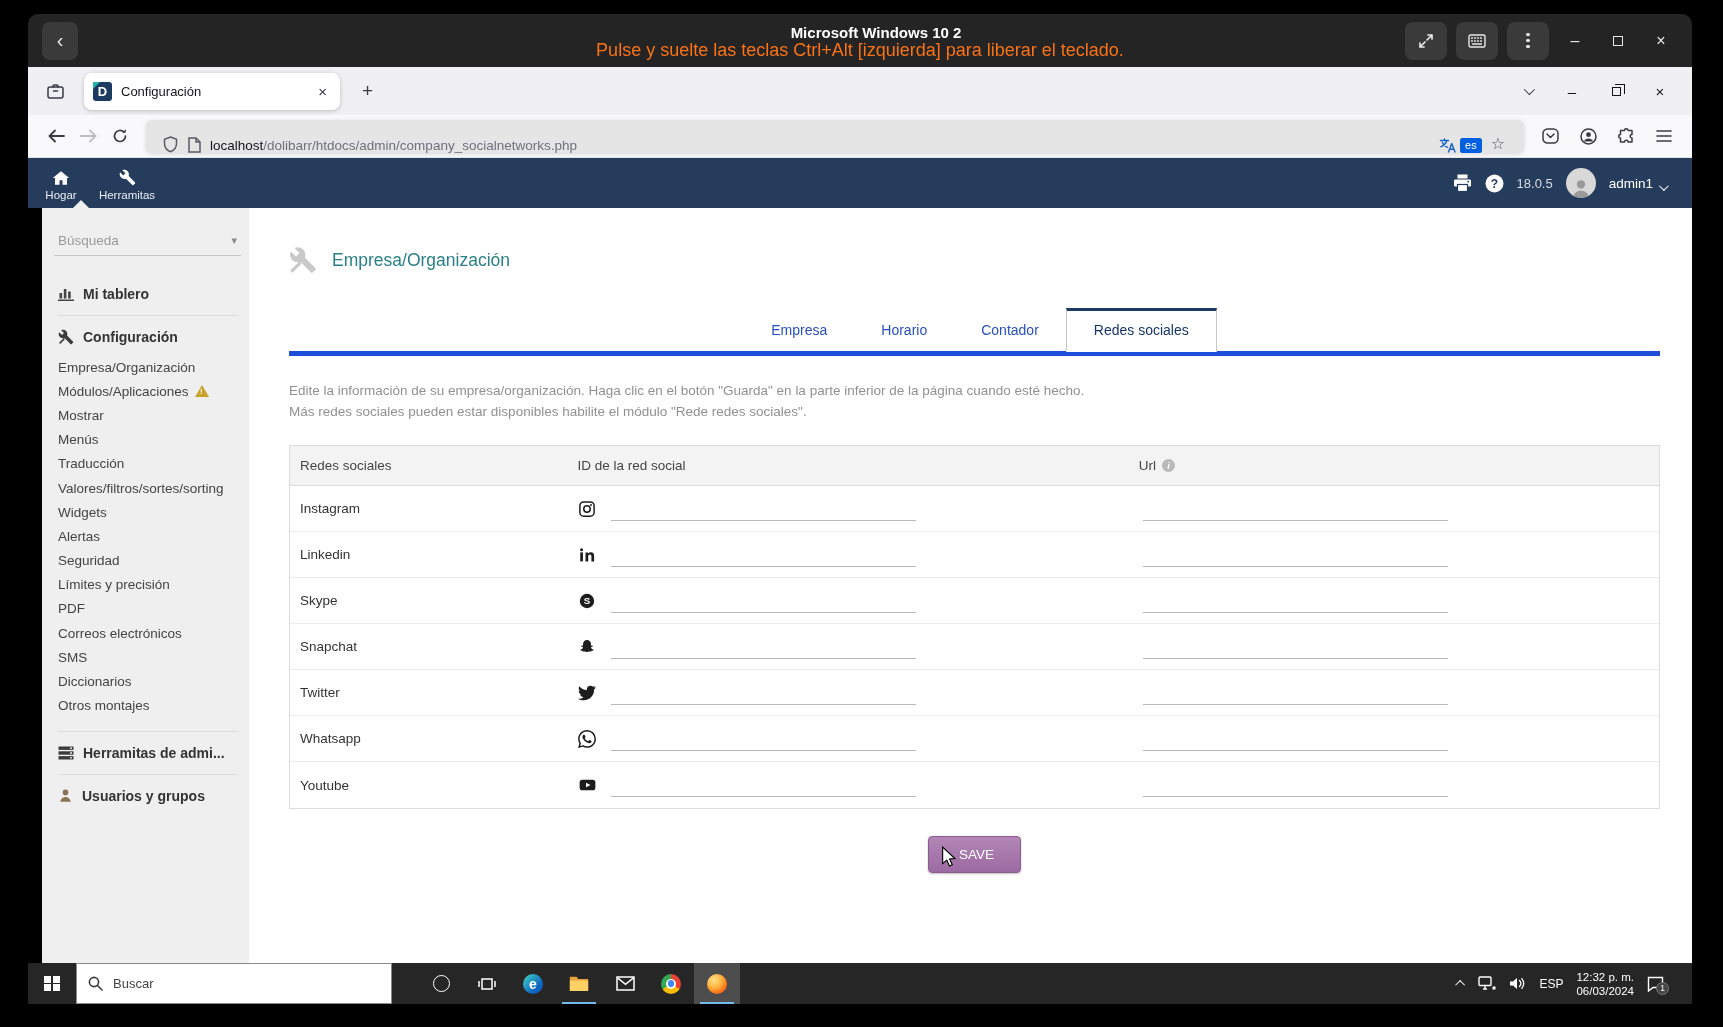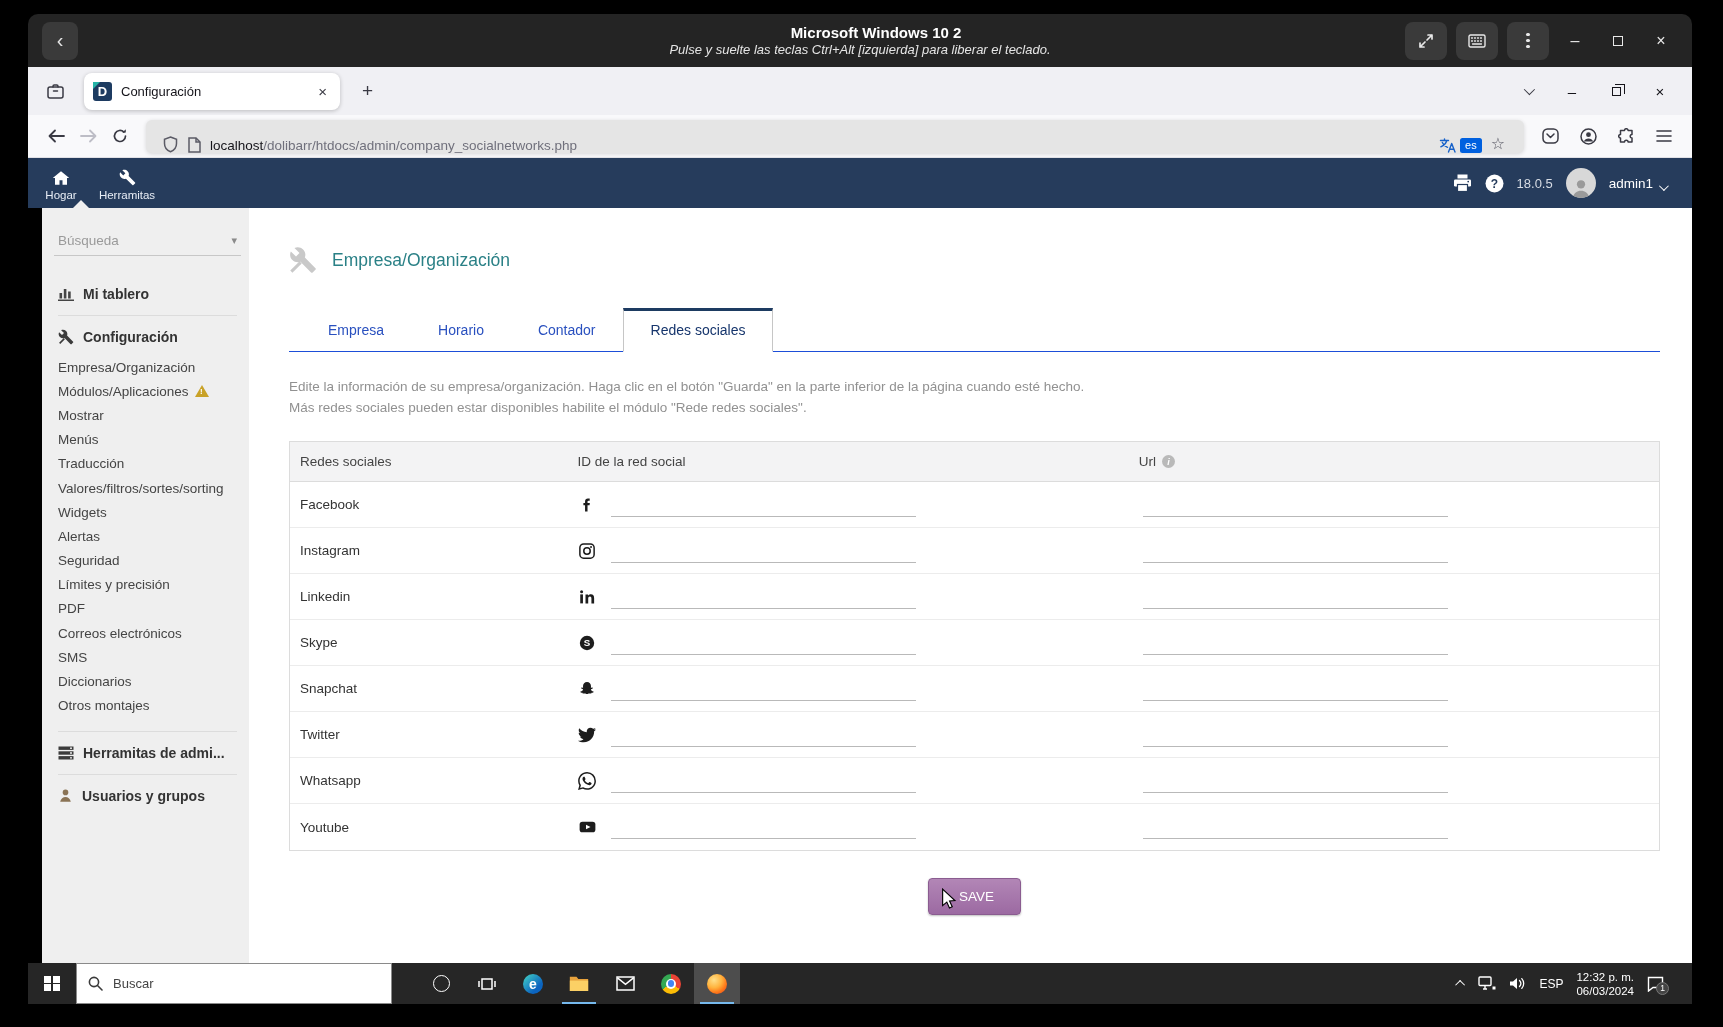--- a/index.html
+++ b/index.html
@@ -6,21 +6,21 @@
   *{box-sizing:border-box;font-family:"Liberation Sans","DejaVu Sans",sans-serif;}
   .stage{position:relative;width:1723px;height:1027px;background:#000;overflow:hidden;}
 
   
   .viewer{position:absolute;left:28px;top:14px;width:1664px;height:990px;display:flex;flex-direction:column;border-radius:10px 10px 0 0;overflow:hidden;}
   .titlebar{height:53px;background:#242424;display:flex;align-items:center;padding:0 14px;position:relative;flex:0 0 auto;}
   .tb-btn{background:#3a3a3a;border:none;border-radius:8px;color:#e8e8e8;display:flex;align-items:center;justify-content:center;cursor:pointer;}
   .back-btn{width:36px;height:38px;font-size:20px;}
   .tb-center{position:absolute;left:0;right:0;text-align:center;pointer-events:none;}
   .tb-title{color:#fff;font-size:15px;font-weight:bold;line-height:18px;padding-left:32px;}
-  .tb-sub{color:#e5e5e5;font-size:13px;line-height:16px;font-style:italic;}
+  .tb-sub{color:#f97316;font-size:18px;line-height:16px;}
   .tb-right{margin-left:auto;display:flex;align-items:center;gap:9px;z-index:2;}
   .tb-ico{width:42px;height:38px;}
   .winctl{background:transparent;border:none;color:#e8e8e8;width:34px;height:34px;font-size:16px;display:flex;align-items:center;justify-content:center;cursor:pointer;}
   .sq{width:10px;height:10px;border:1.6px solid #e8e8e8;display:inline-block;}
   .kebab i{display:block;width:3.5px;height:3.5px;border-radius:50%;background:#e8e8e8;margin:2.5px auto;}
 
   
   .tabbar{height:48px;background:#f0f0f4;display:flex;align-items:center;padding:0 10px;flex:0 0 auto;}
   .fxview{width:34px;height:34px;display:flex;align-items:center;justify-content:center;border-radius:6px;cursor:pointer;}
   .tab{width:256px;height:37px;background:#fff;border-radius:8px;box-shadow:0 1px 4px rgba(0,0,0,.22);display:flex;align-items:center;padding:0 9px;margin-left:12px;cursor:pointer;}
@@ -61,21 +61,21 @@
   .search-row{display:flex;align-items:center;justify-content:space-between;border-bottom:1px solid #c7c7c7;padding:5px 4px 7px 4px;color:#9a9a9a;font-size:13.5px;cursor:pointer;}
   .sec-head{display:flex;align-items:center;gap:9px;font-size:14px;font-weight:bold;color:#333;margin:12px 0 10px 4px;cursor:pointer;}
   .side-item{font-size:13.5px;color:#444;padding:4.6px 0 4.6px 4px;cursor:pointer;display:flex;align-items:center;gap:6px;white-space:nowrap;}
   .divider{border-top:1px solid #dcdcdc;margin:13px 4px;}
   .warn{display:inline-block;width:0;height:0;border-left:7px solid transparent;border-right:7px solid transparent;border-bottom:12px solid #c9a227;position:relative;}
   .warn::after{content:"!";position:absolute;left:-1.6px;top:2px;font-size:8px;font-weight:bold;color:#fff;}
 
   .content{flex:1;padding:38px 32px 0 40px;position:relative;overflow:hidden;}
   .page-title{display:flex;align-items:center;gap:15px;}
   .page-title h1{margin:0;font-size:17.5px;font-weight:normal;color:#2a8086;}
-  .tabs{margin-top:34px;border-bottom:1px solid #1d4ed8;display:flex;align-items:flex-end;padding-left:12px;}
+  .tabs{margin-top:34px;border-bottom:5px solid #1d4ed8;display:flex;align-items:flex-end;padding-left:12px;justify-content:center;}
   .tab-link{color:#2950bf;font-size:14px;padding:12px 27px 13px;cursor:pointer;}
   .tab-active{background:#fff;border:1px solid #c6c6c6;border-bottom:1px solid #fff;border-top:3px solid #1d3b61;color:#16356c;margin-bottom:-1px;padding:11px 27px 13px;cursor:default;}
   .desc{margin-top:24px;color:#919191;font-size:13.5px;line-height:21px;}
   .stable{margin-top:23px;border:1px solid #dcdcdc;}
   .thead{display:flex;align-items:center;background:#f3f3f4;height:40px;border-bottom:1px solid #dcdcdc;color:#444;font-size:13.5px;}
   .c1{width:21%;padding-left:10px;}
   .c2{width:41%;display:flex;align-items:center;}
   .c3{width:38%;display:flex;align-items:center;}
   .trow{display:flex;align-items:center;height:46px;border-bottom:1px solid #ececec;font-size:13.5px;color:#333;}
   .trow:last-child{border-bottom:none;align-items:center;}
@@ -412,34 +412,20 @@
         <div class="stable">
           <div class="thead">
             <div class="c1">Redes sociales</div>
             <div class="c2">ID de la red social</div>
             <div class="c3">
                 <span>Url</span>
                 <span class="info-dot">i</span>
               </div>
           </div>
 
-          <div class="trow">
-            <div class="c1">Facebook</div>
-            <div class="c2">
-                <span class="brand">
-                  <svg width="18" height="18" viewBox="0 0 24 24">
-                    <path d="M15.6 3.2h-2.4c-2.4 0-3.8 1.5-3.8 4v2H7.2v3.1h2.2v8.5h3.3v-8.5h2.7l.4-3.1h-3.1V7.4c0-.8.3-1.2 1.2-1.2h1.7z" fill="#1d1d1d"></path>
-                  </svg>
-                </span>
-                <input class="uline" value="" style="">
-              </div>
-            <div class="c3">
-                <input class="uline" value="" style="">
-              </div>
-          </div>
 
           <div class="trow">
             <div class="c1">Instagram</div>
             <div class="c2">
                 <span class="brand">
                   <svg width="18" height="18" viewBox="0 0 24 24">
                     <rect x="2.5" y="2.5" width="19" height="19" rx="5" fill="none" stroke="#1d1d1d" stroke-width="2"></rect>
                     <circle cx="12" cy="12" r="4.3" fill="none" stroke="#1d1d1d" stroke-width="2"></circle>
                     <circle cx="17.4" cy="6.6" r="1.3" fill="#1d1d1d"></circle>
                   </svg>

